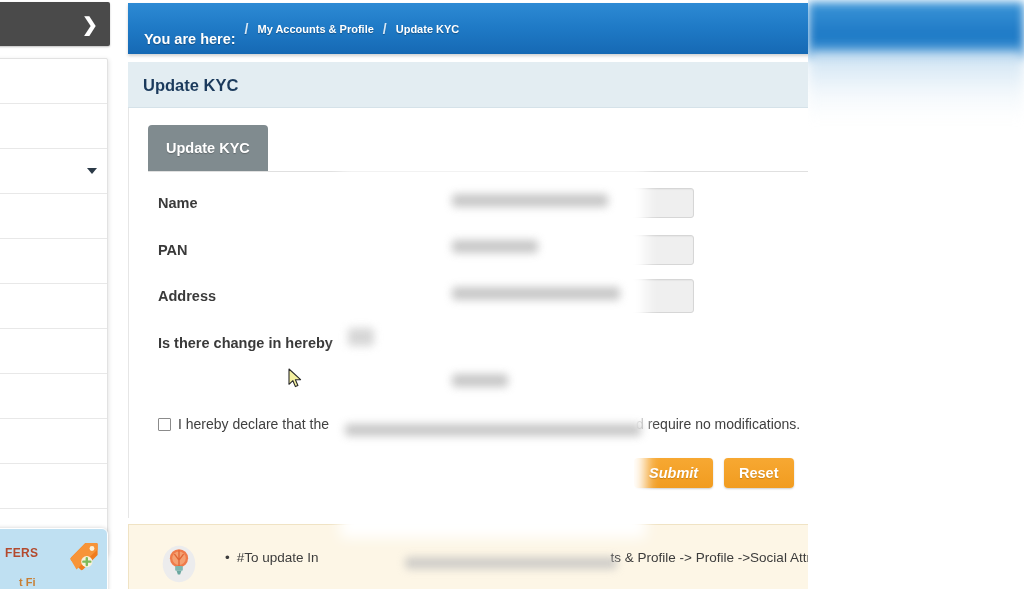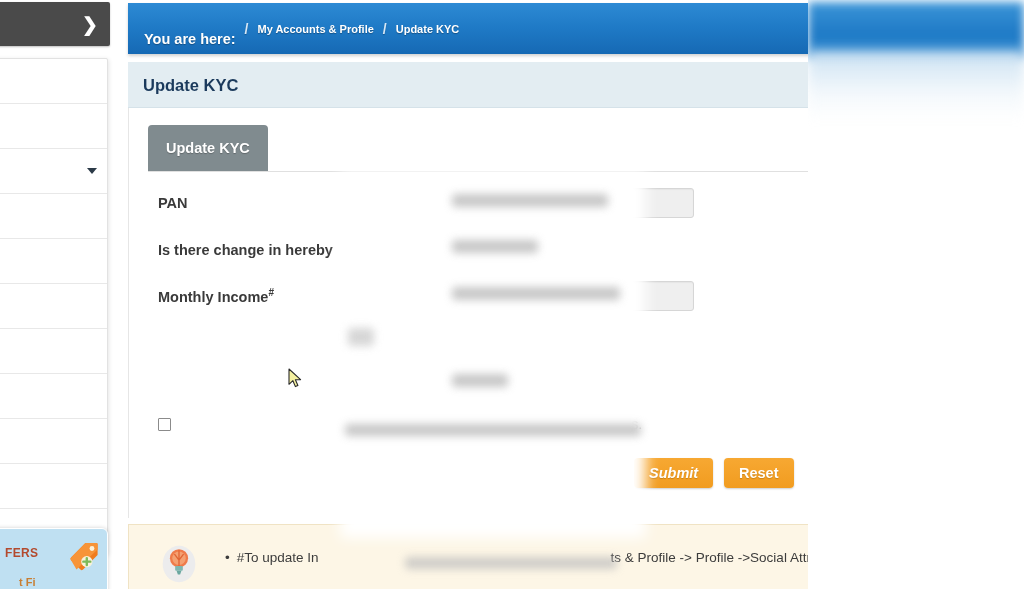--- a/index.html
+++ b/index.html
@@ -465,50 +465,57 @@
 
     <div class="card">
 
       <div class="tab">
         <span>Update KYC</span>
       </div>
       <div class="tab-underline"></div>
 
       <div class="form">
 
+        <div class="row">
+          <span class="lbl">Name</span>
+          <div class="fld">
+            <span class="fldtxt"></span>
+          </div>
+        </div>
 
         <div class="row">
           <span class="lbl">PAN</span>
           <div class="fld">
             <span class="fldtxt"></span>
           </div>
         </div>
 
+        <div class="row">
+          <span class="lbl">Address</span>
+          <div class="fld tall">
+            <span class="fldtxt">HAULI \</span>
+          </div>
+        </div>
 
         <div class="row">
           <span class="lbl">Is there change in hereby</span>
           <div class="radio-group">
             <span class="radio"></span>
             <span class="radio-lbl">Yes</span>
             <span class="radio on"></span>
             <span class="radio-lbl">No</span>
           </div>
         </div>
 
-        <div class="row">
-          <span class="lbl"><span>Monthly Income</span><span class="hash">#</span></span>
-          <div class="fld">
-            <span class="fldtxt"></span>
-          </div>
-        </div>
 
       </div>
 
       <div class="declare">
         <span class="box"></span>
+        <span class="txt">I hereby declare that the</span>
         <span class="txt" style="margin-left:300px">d require no modifications.</span>
       </div>
 
       <div class="btnrow">
         <div class="btn submit">Submit</div>
         <div class="btn reset">Reset</div>
       </div>
 
     </div>
 

